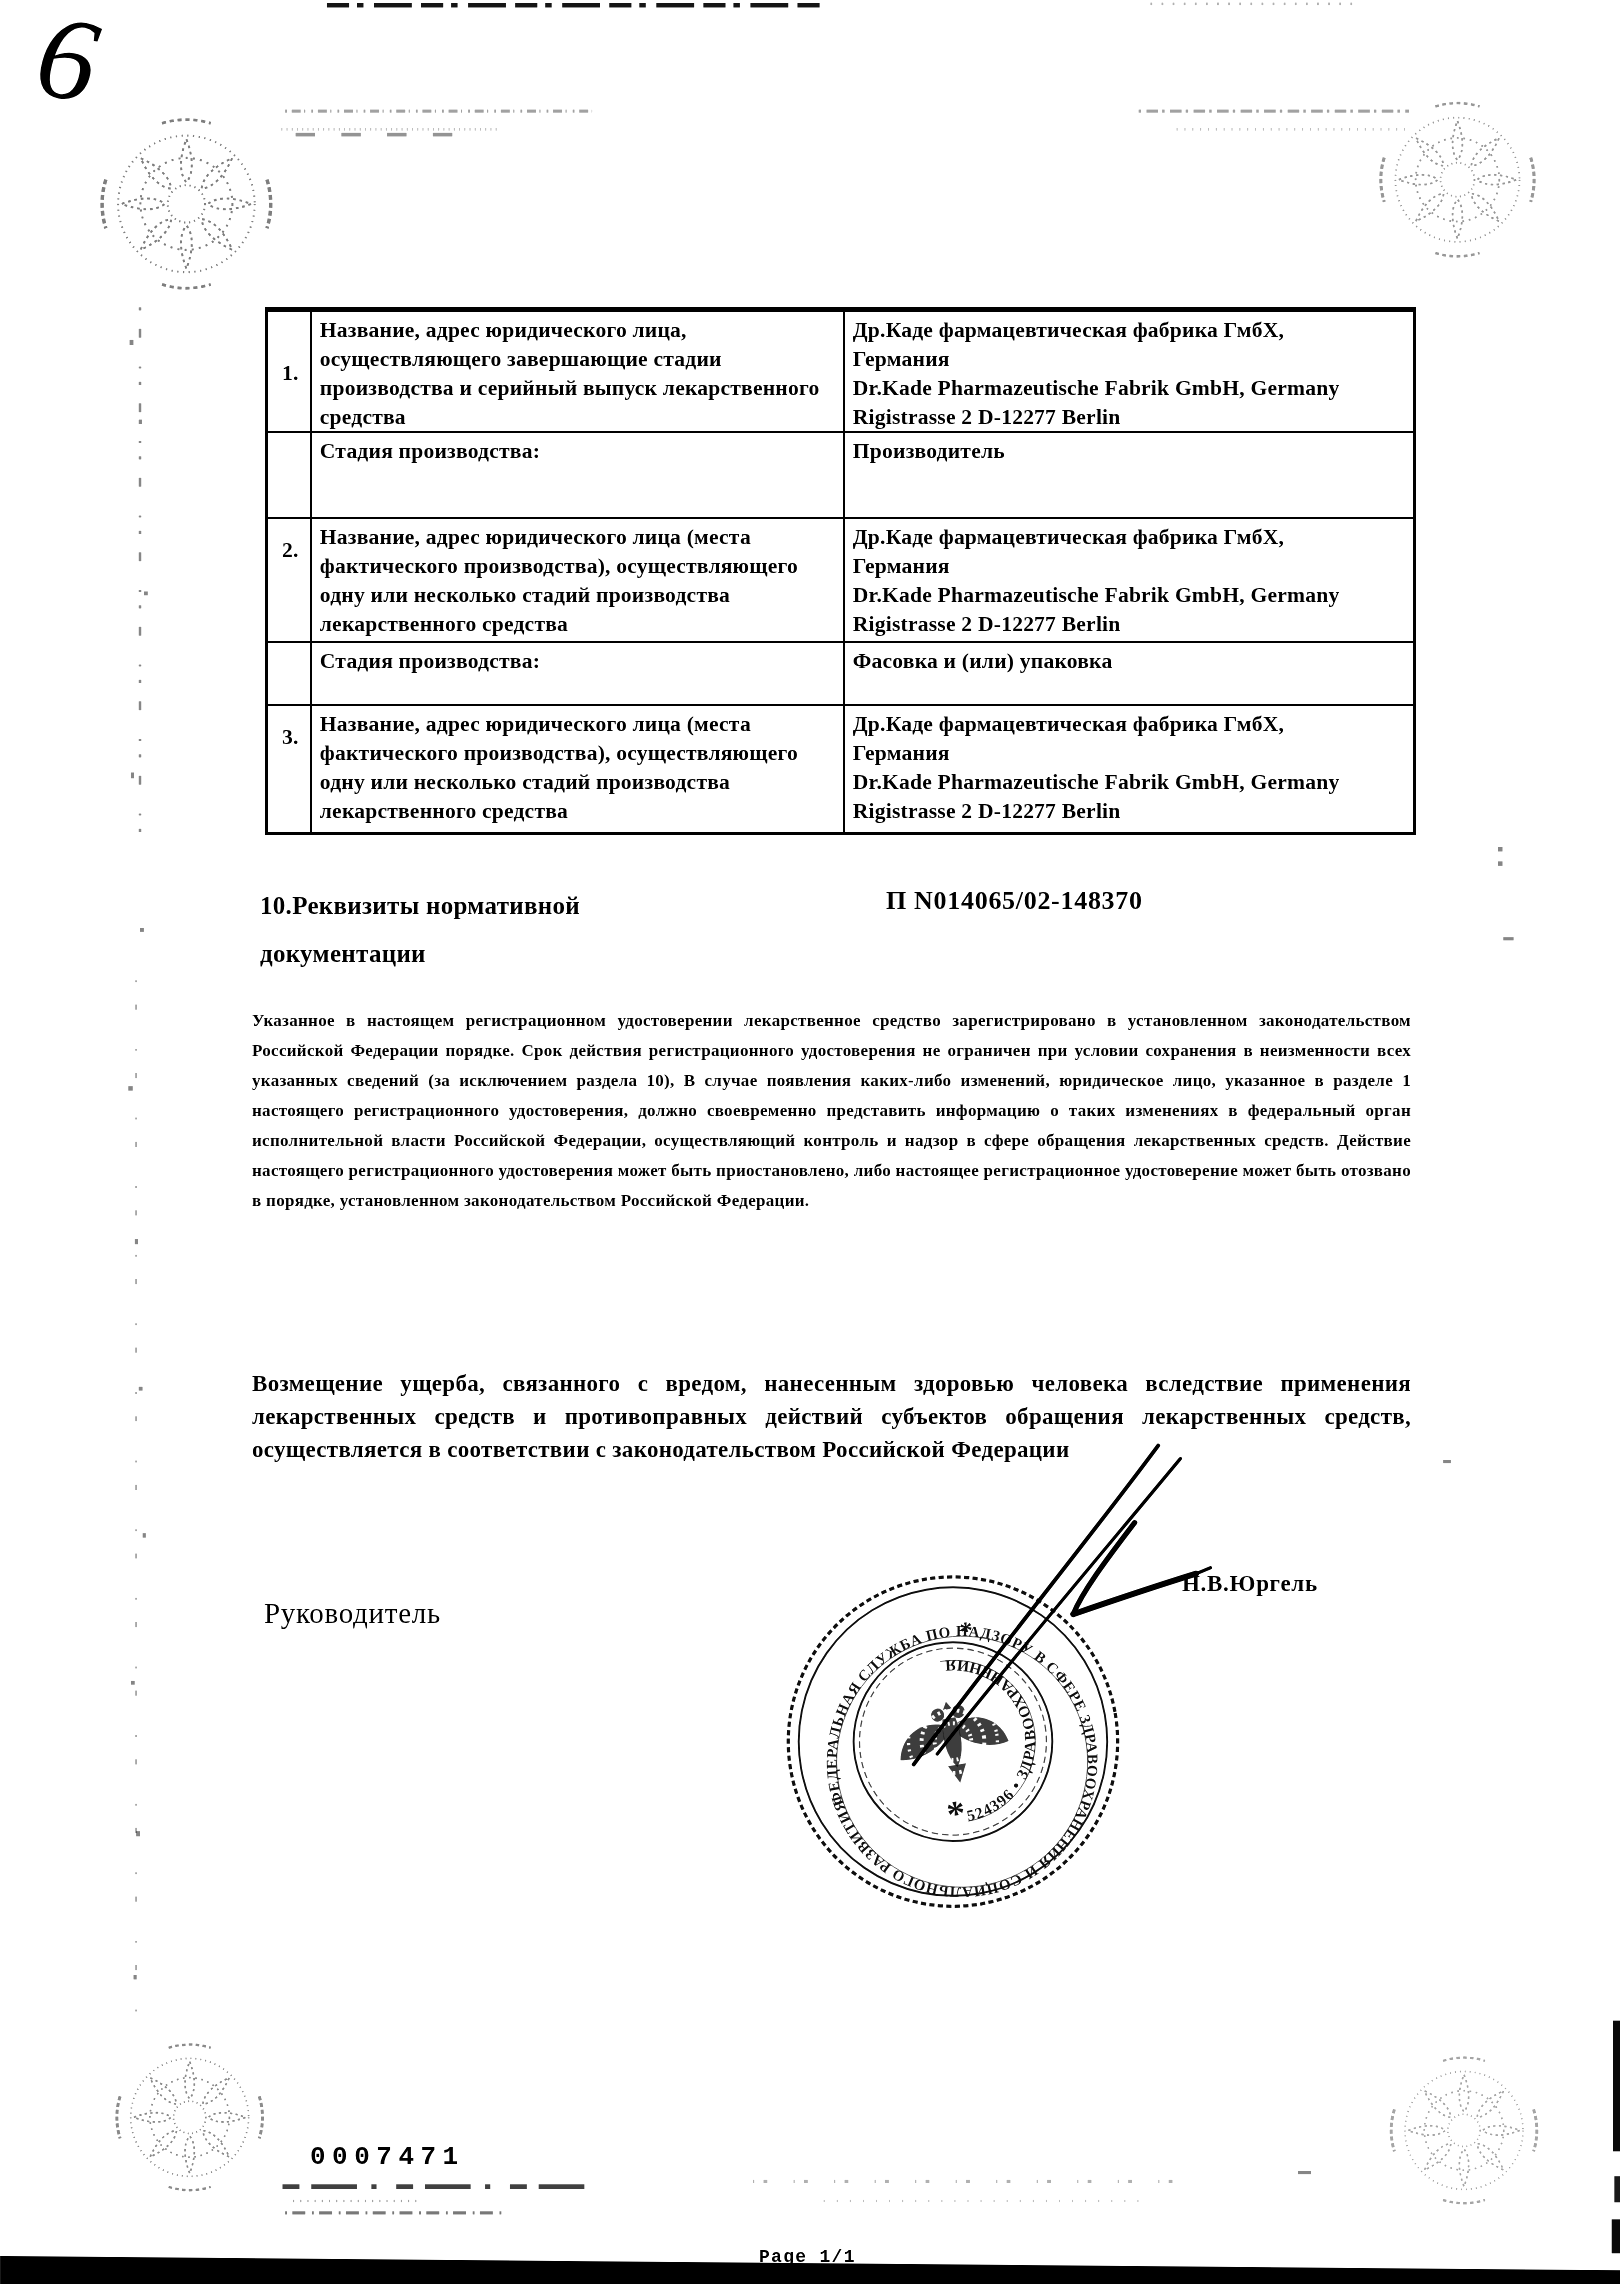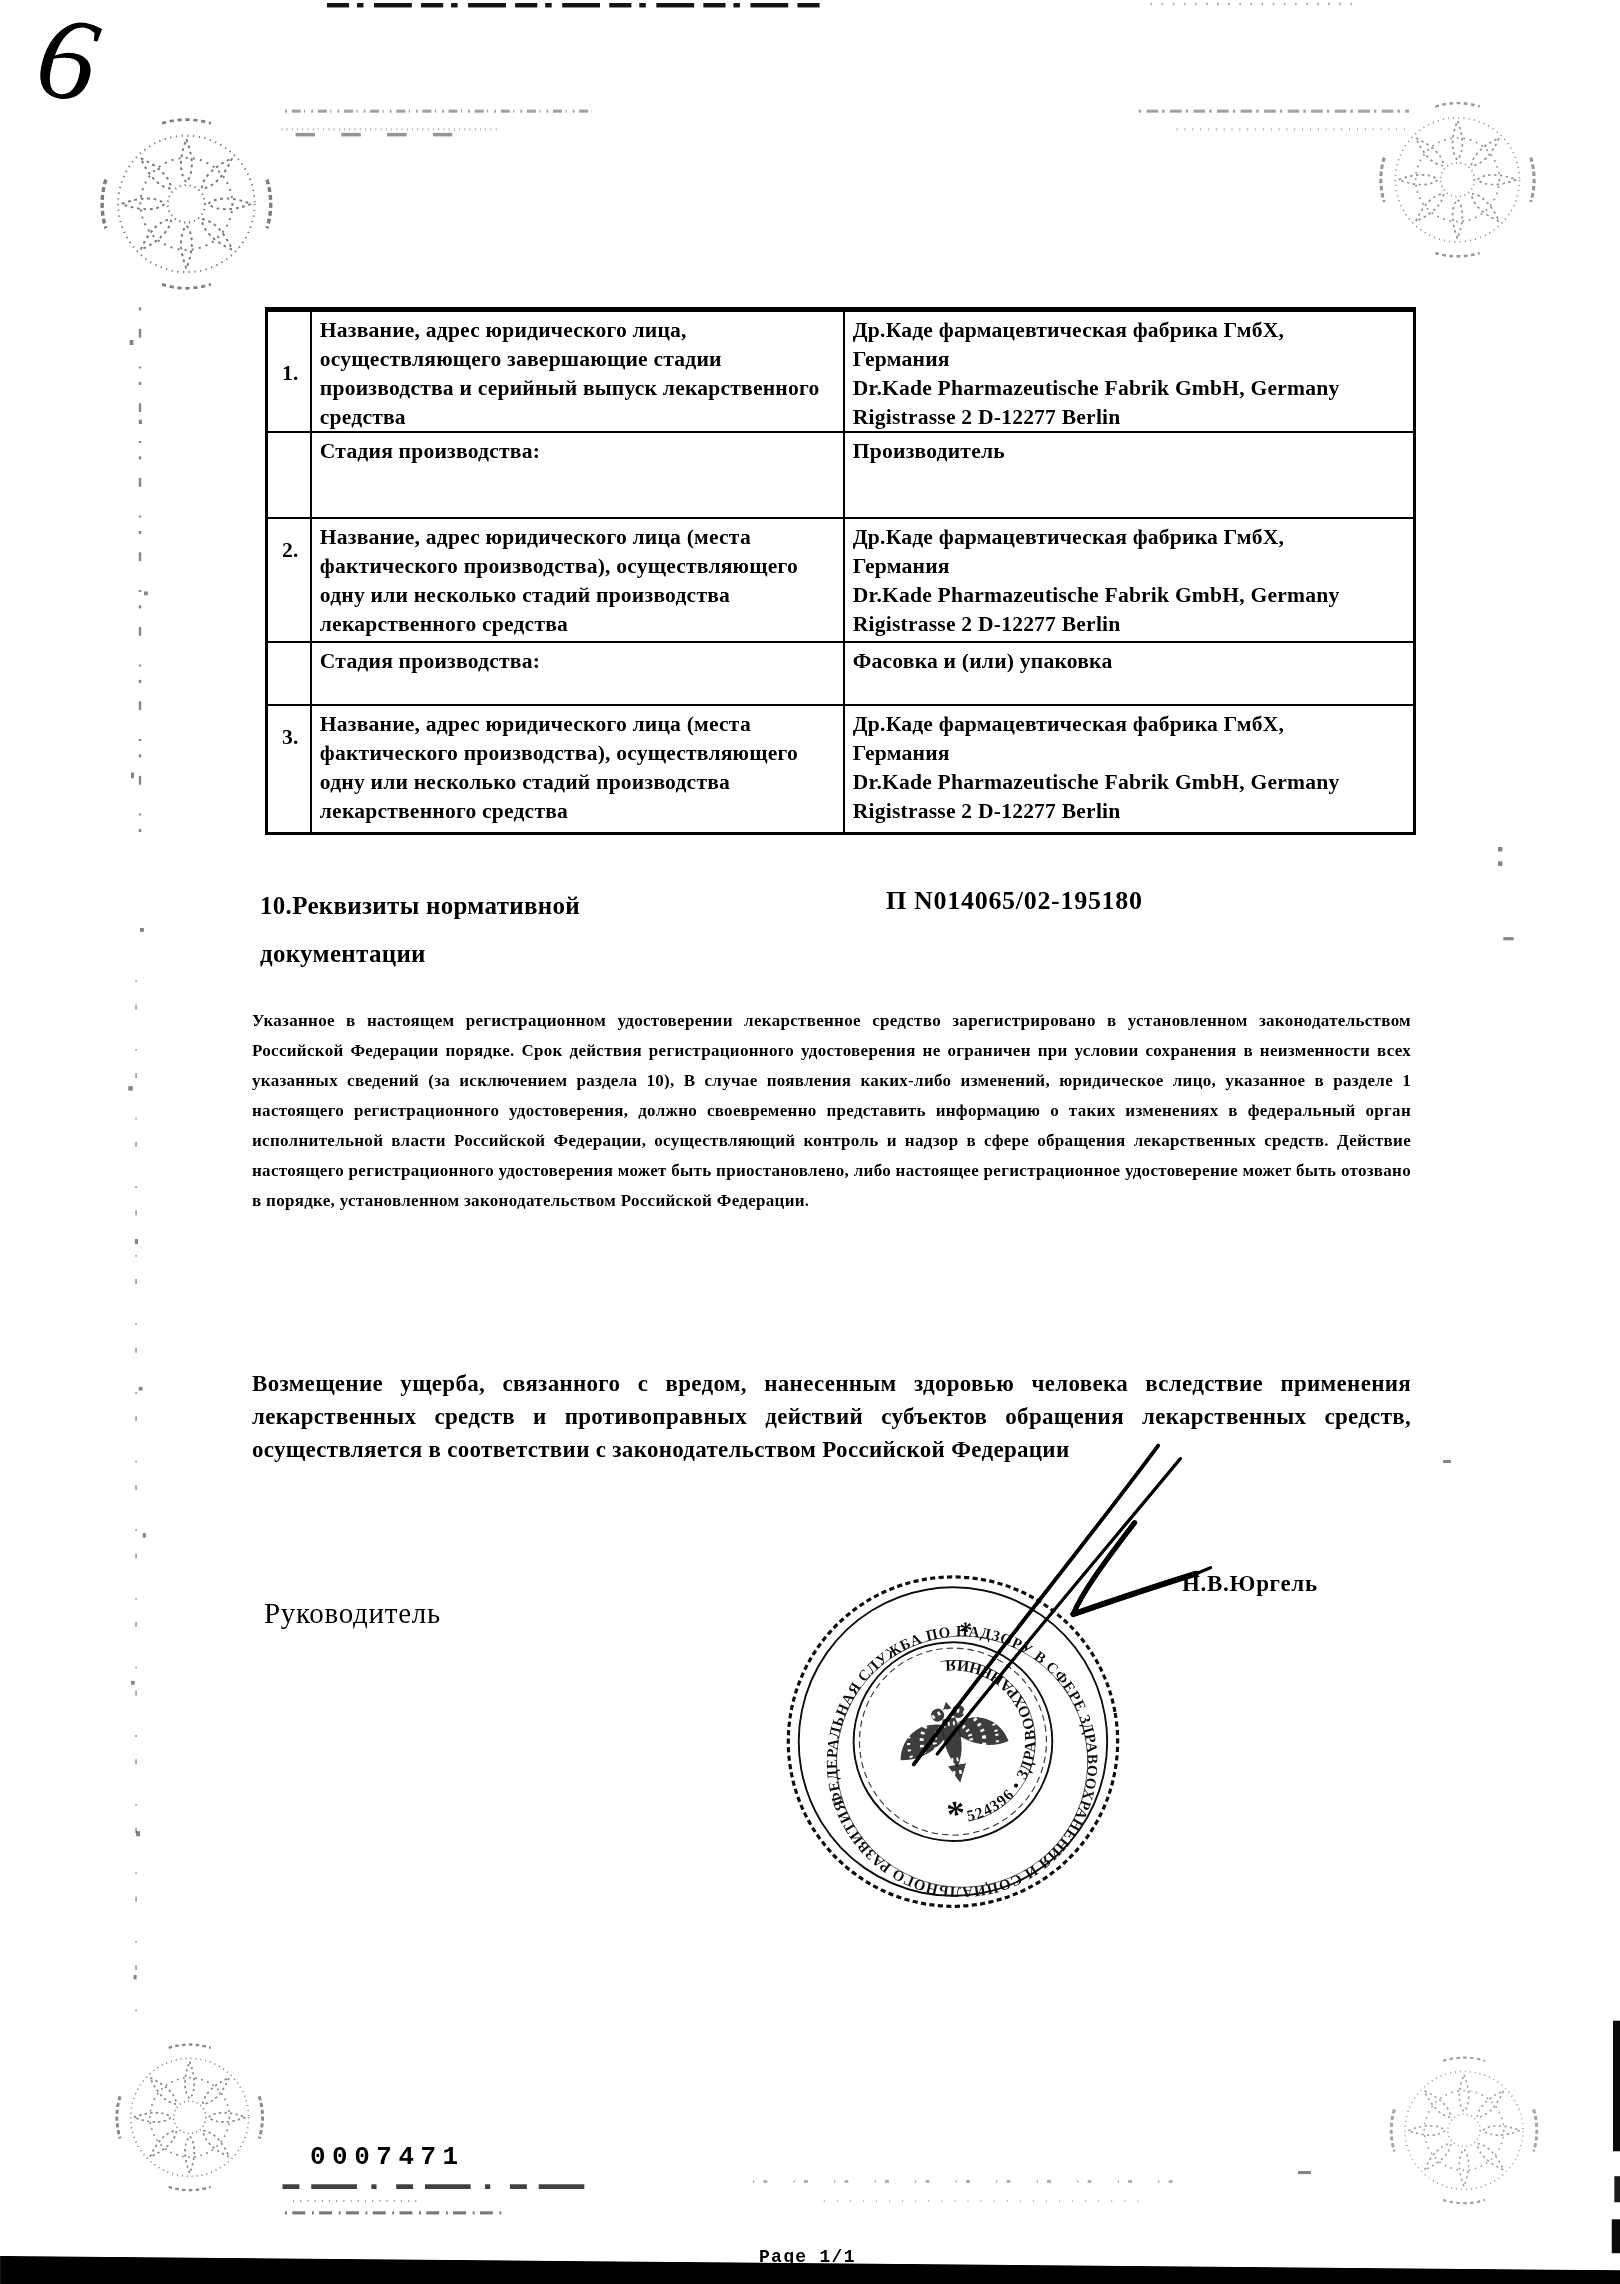--- a/index.html
+++ b/index.html
@@ -78,21 +78,21 @@
     <div class="cell num lastrow">3.</div>
     <div class="cell lastrow">Название, адрес юридического лица (места фактического производства), осуществляющего одну или несколько стадий производства лекарственного средства</div>
     <div class="cell lastcol lastrow preline">Др.Каде фармацевтическая фабрика ГмбХ,
 Германия
 Dr.Kade Pharmazeutische Fabrik GmbH, Germany
 Rigistrasse 2 D-12277 Berlin</div>
   </div>
 
   <div class="abs sec10-h preline">10.Реквизиты нормативной
 документации</div>
-  <div class="abs sec10-n">П N014065/02-195180</div>
+  <div class="abs sec10-n">П N014065/02-148370</div>
 
   <div class="abs para p1">Указанное в настоящем регистрационном удостоверении лекарственное средство зарегистрировано в установленном законодательством Российской Федерации порядке. Срок действия регистрационного удостоверения не ограничен при условии сохранения в неизменности всех указанных сведений (за исключением раздела 10), В случае появления каких-либо изменений, юридическое лицо, указанное в разделе 1 настоящего регистрационного удостоверения, должно своевременно представить информацию о таких изменениях в федеральный орган исполнительной власти Российской Федерации, осуществляющий контроль и надзор в сфере обращения лекарственных средств. Действие настоящего регистрационного удостоверения может быть приостановлено, либо настоящее регистрационное удостоверение может быть отозвано в порядке, установленном законодательством Российской Федерации.</div>
   <div class="abs para p2">Возмещение ущерба, связанного с вредом, нанесенным здоровью человека вследствие применения лекарственных средств и противоправных действий субъектов обращения лекарственных средств, осуществляется в соответствии с законодательством Российской Федерации</div>
 
   <div class="abs role">Руководитель</div>
   <div class="abs signer">Н.В.Юргель</div>
 
   <div class="abs serial">0007471</div>
   <div class="abs pageind">Page 1/1</div>
 

